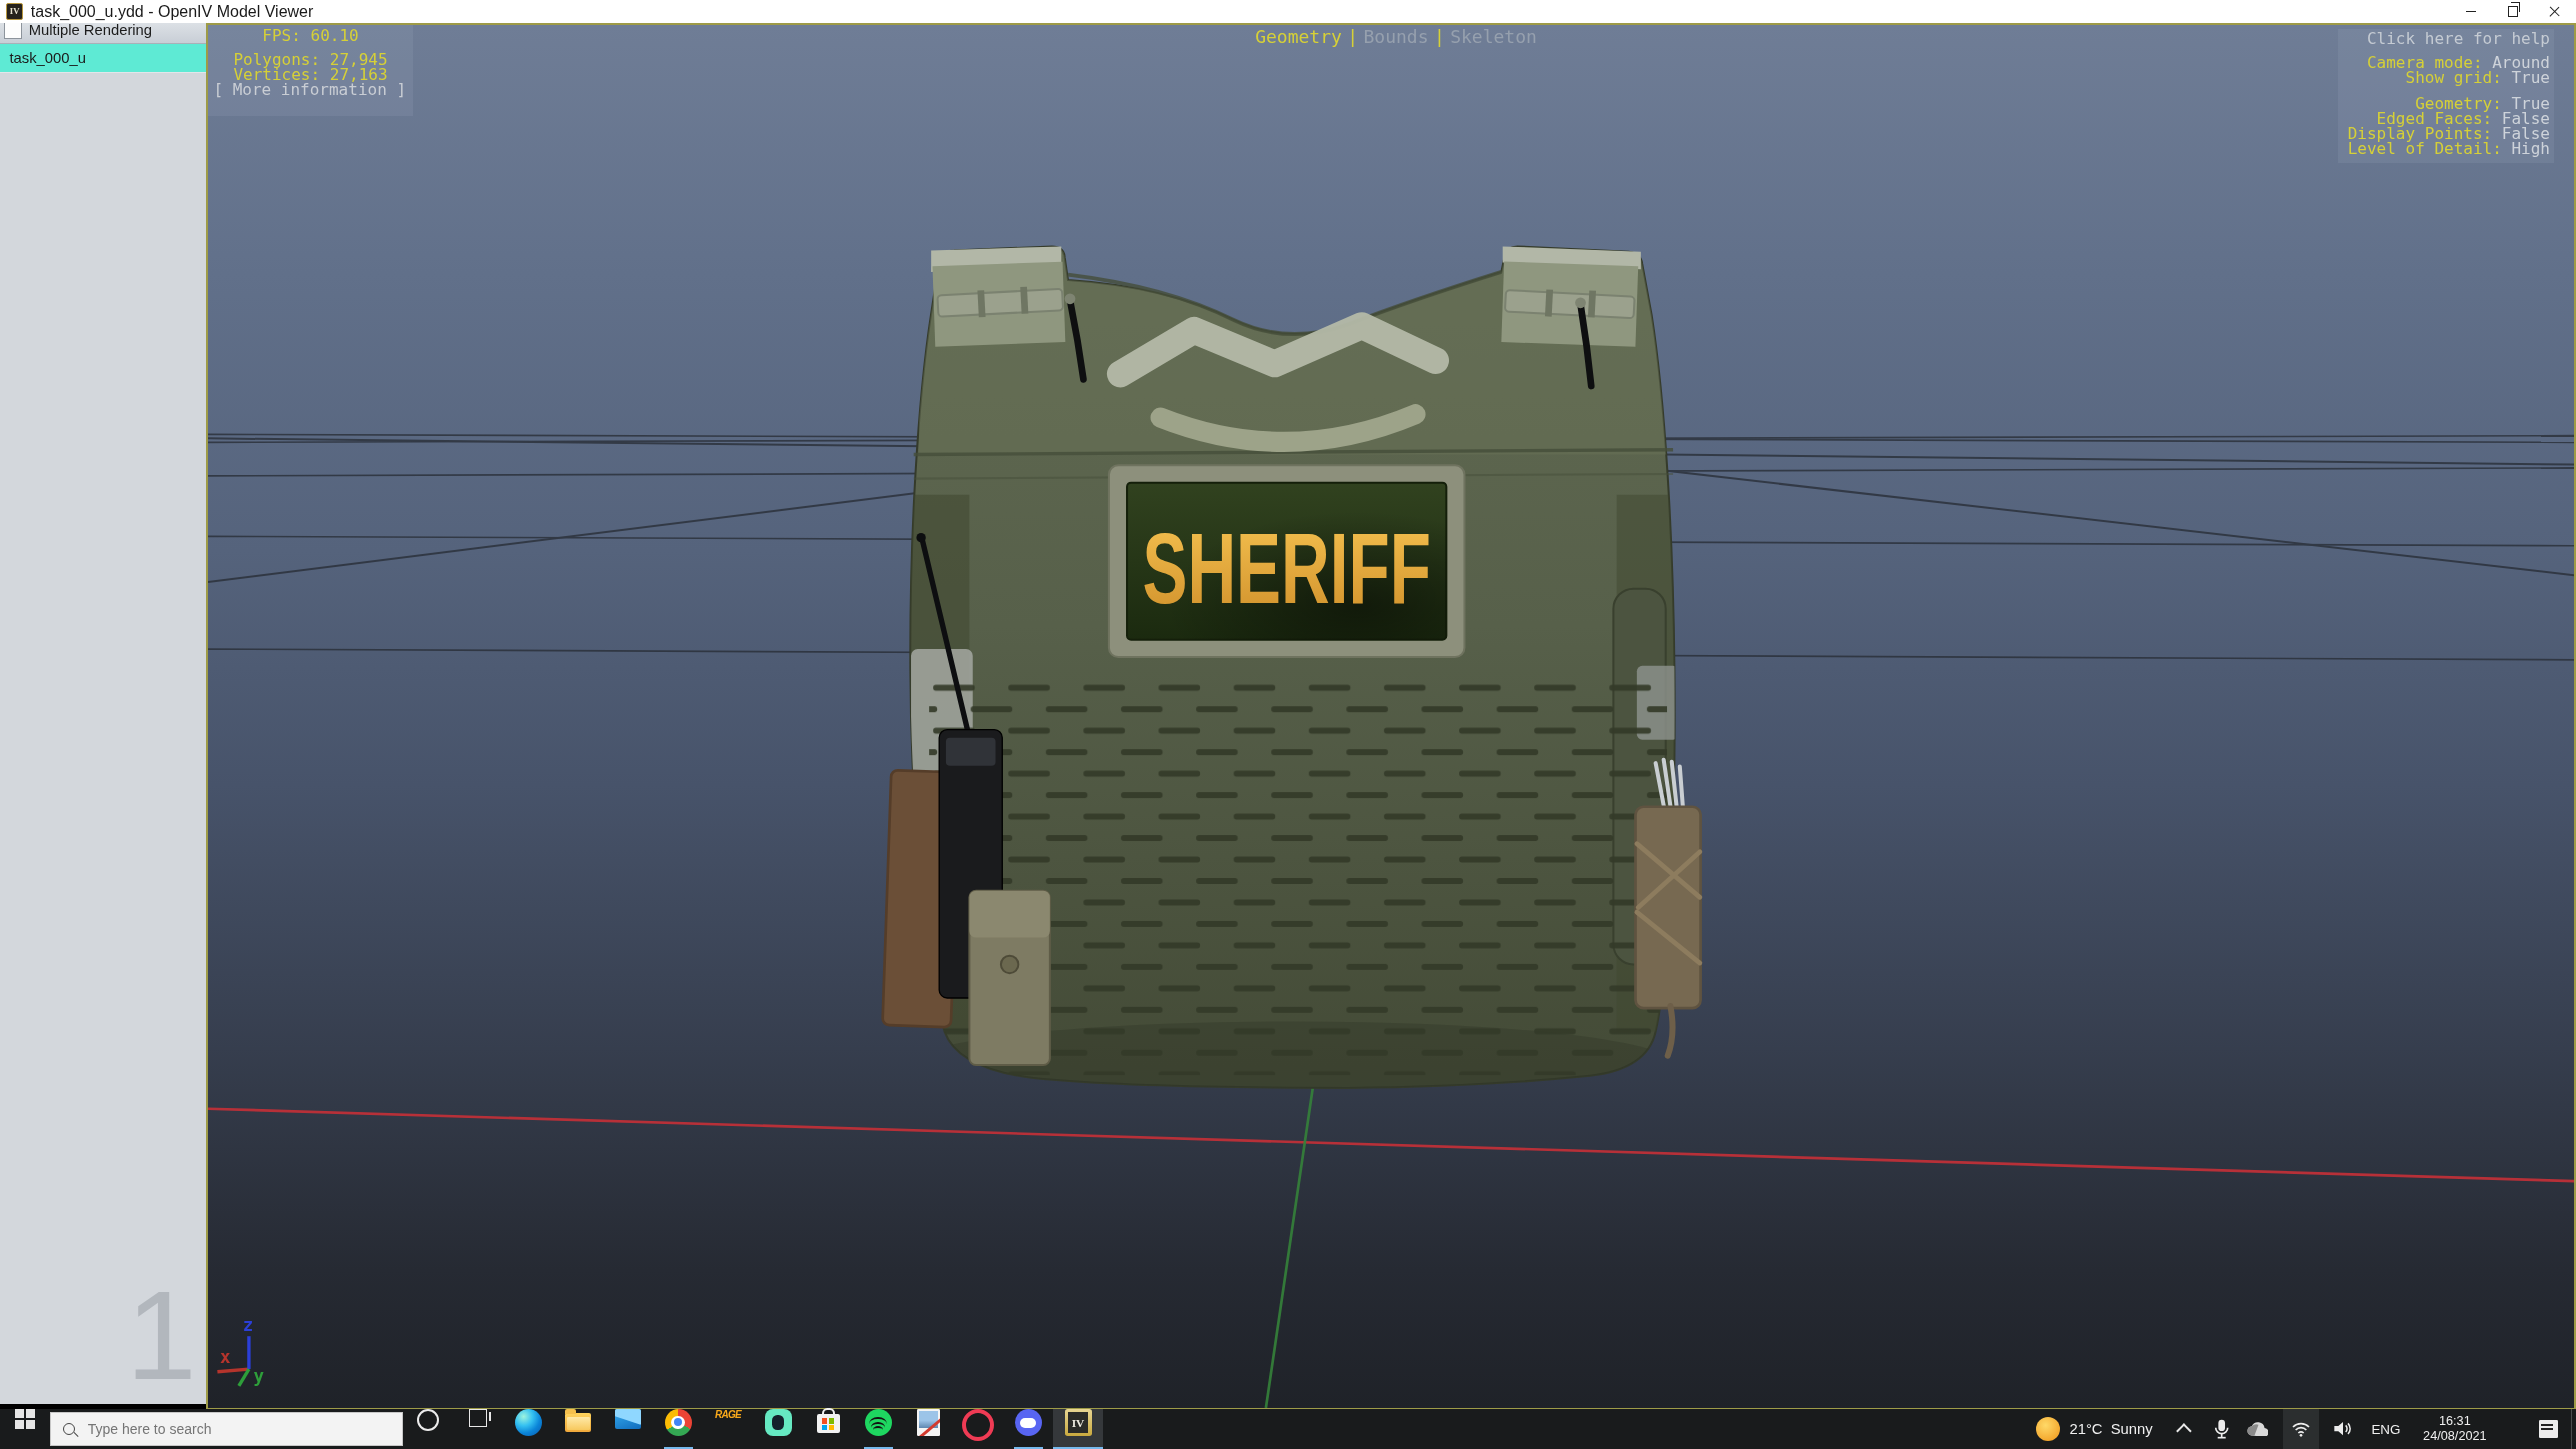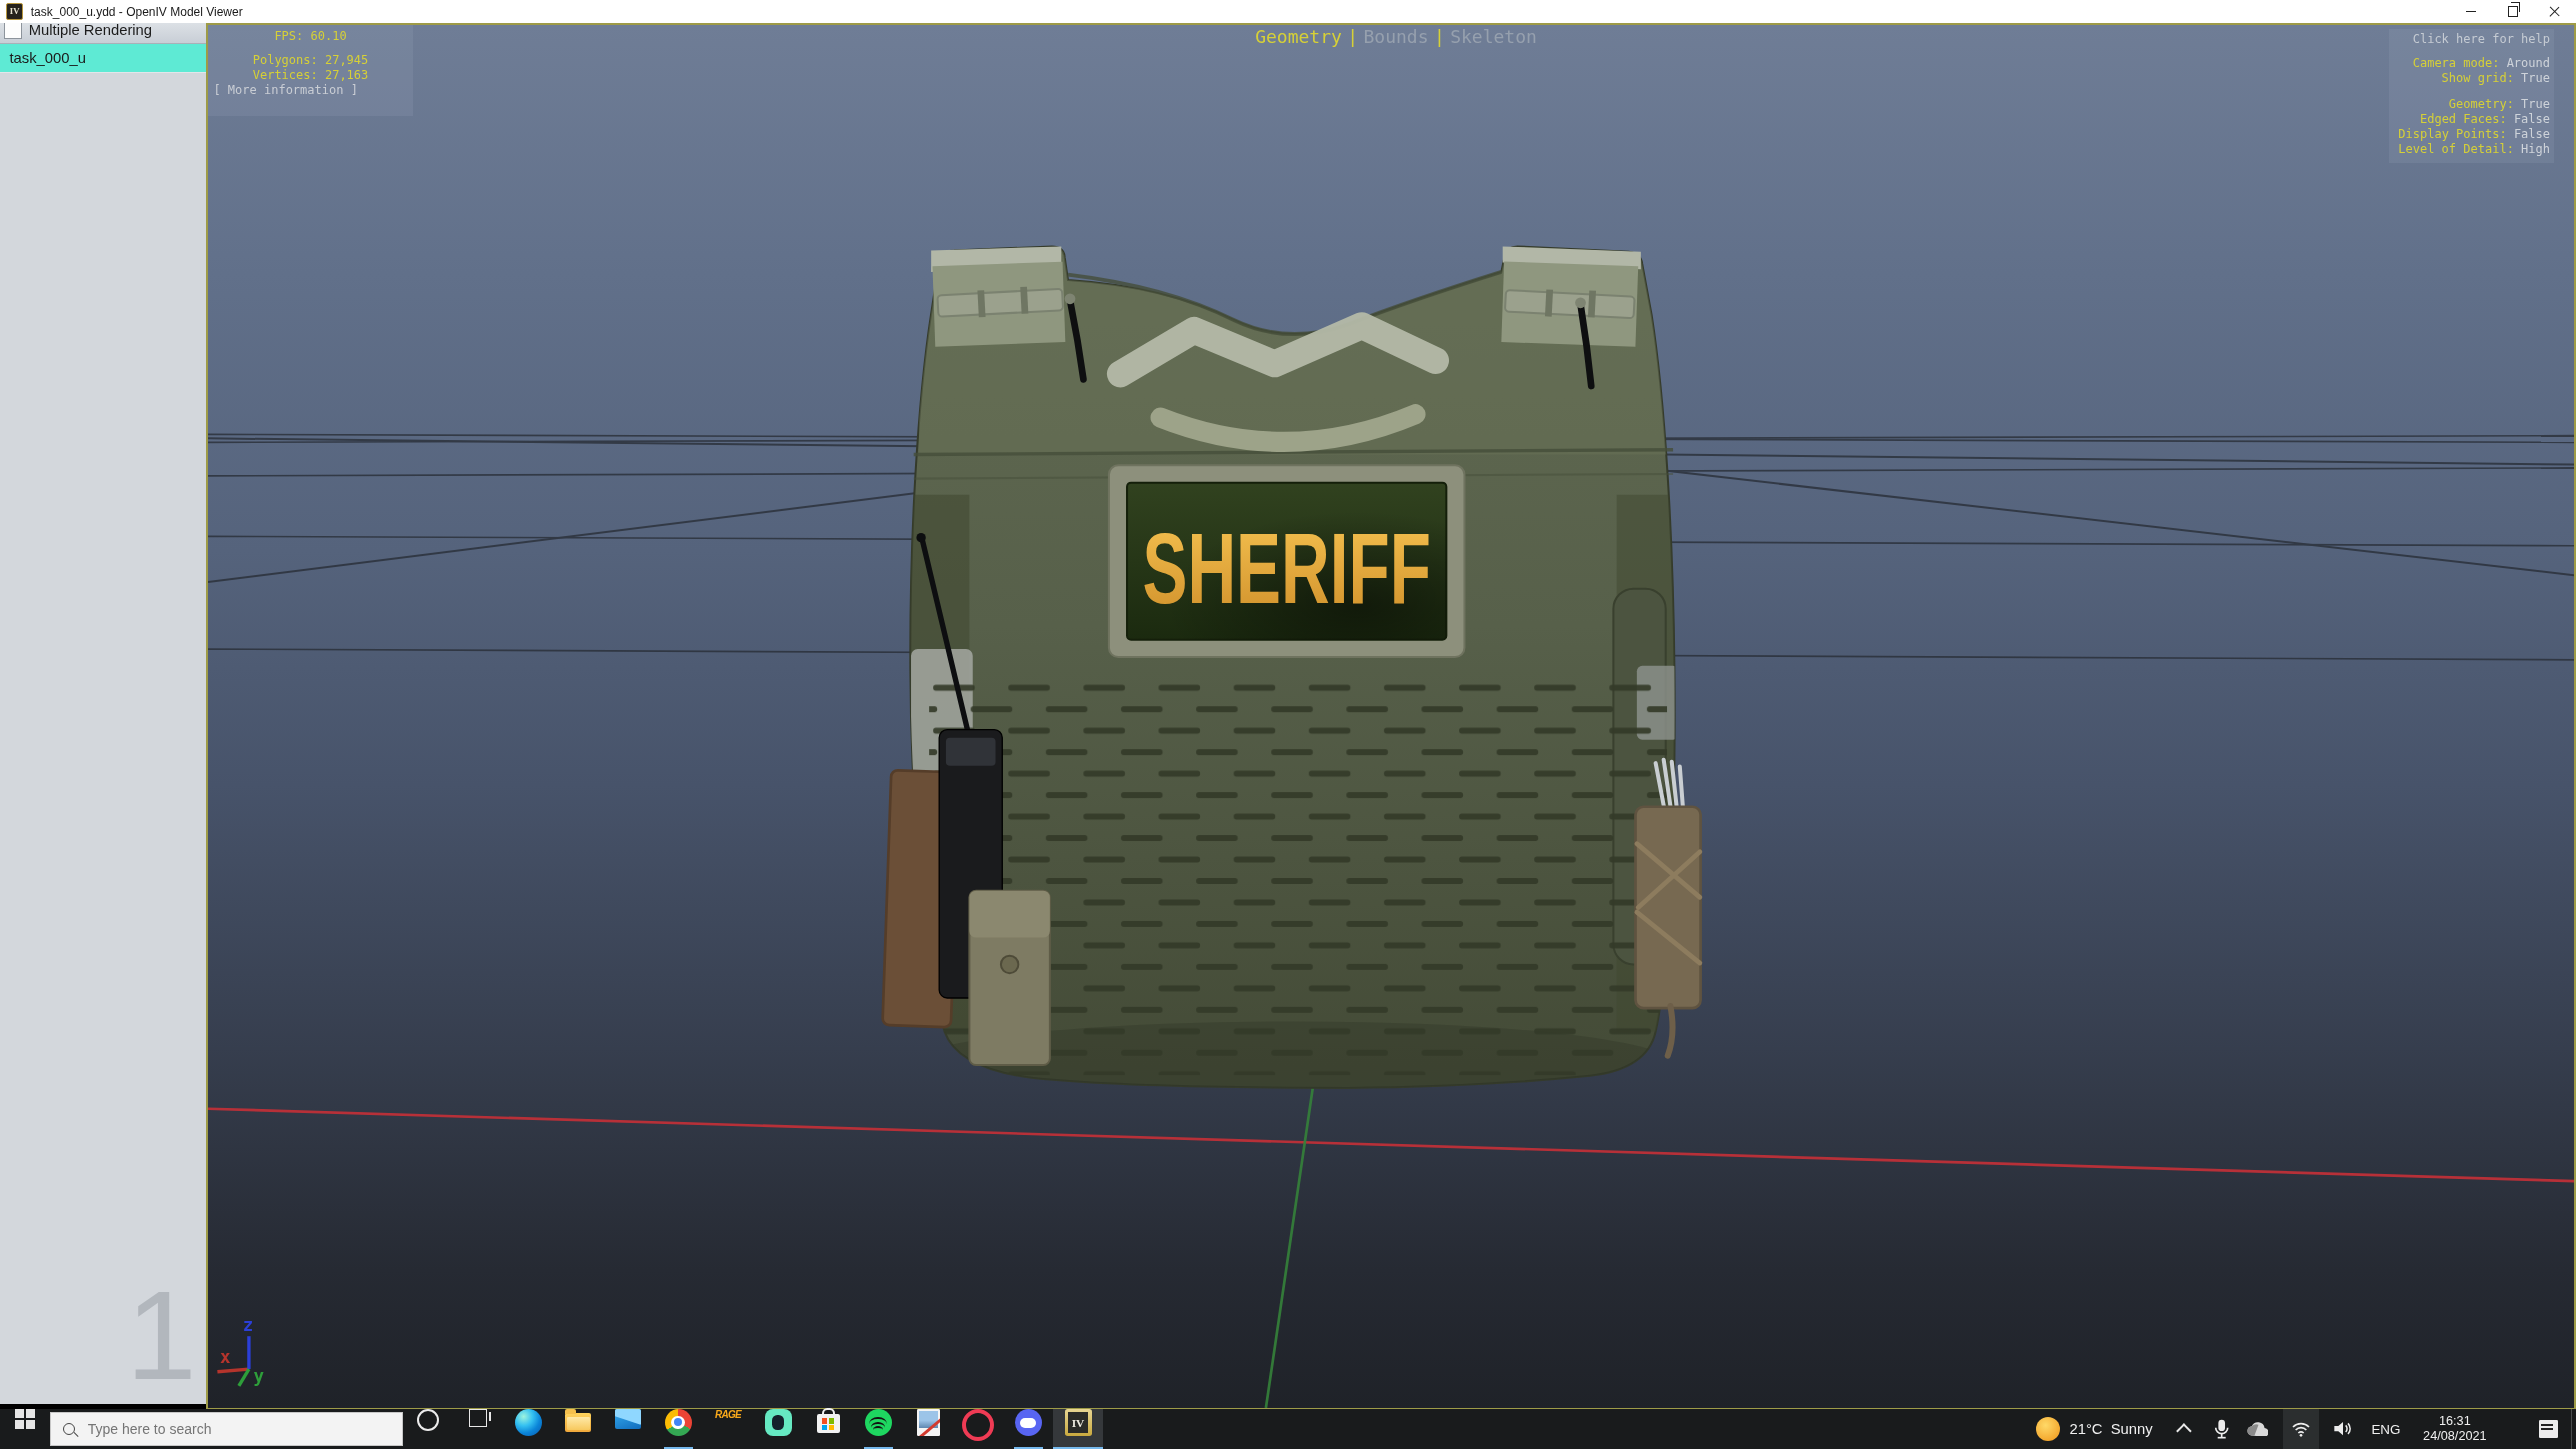--- a/index.html
+++ b/index.html
@@ -5,21 +5,21 @@
   html,body{margin:0;padding:0;width:2576px;height:1449px;overflow:hidden;background:#000;
             font-family:"Liberation Sans",sans-serif;-webkit-font-smoothing:antialiased;}
   .mono{font-family:"DejaVu Sans Mono",monospace;}
 
   
   .titlebar{position:absolute;left:0;top:0;width:2576px;height:23px;background:#ffffff;
             display:flex;align-items:center;z-index:40;}
   .app-icon{width:15.4px;height:15.4px;margin-left:6px;background:#26221c;border:1.3px solid #b9983f;
             border-radius:2px;color:#e8e3d2;font-family:"Liberation Serif",serif;font-weight:bold;
             font-size:8.7px;display:flex;align-items:center;justify-content:center;}
-  .title-text{margin-left:7.4px;font-size:12px;color:#1a1a1a;}
+  .title-text{margin-left:7.4px;font-size:16px;color:#1a1a1a;}
   .win-controls{margin-left:auto;display:flex;align-items:center;height:100%;}
   .win-btn{width:42px;height:100%;display:flex;align-items:center;justify-content:center;}
   .glyph-min{width:10.7px;height:0;border-top:1.3px solid #222;}
   .glyph-restore{position:relative;width:8.7px;height:8.7px;border:1.3px solid #222;background:#fff;}
   .glyph-restore::before{content:"";position:absolute;left:2px;top:-4.7px;width:8.7px;height:8.7px;
             border:1.3px solid #222;border-left:none;border-bottom:none;}
   .glyph-close{position:relative;width:10.7px;height:10.7px;}
   .glyph-close::before,.glyph-close::after{content:"";position:absolute;left:-1.3px;top:4.7px;width:13.4px;height:1.3px;background:#222;}
   .glyph-close::before{transform:rotate(45deg);} .glyph-close::after{transform:rotate(-45deg);}
 
@@ -33,21 +33,21 @@
              font-size:14.8px;color:#1b1b1b;padding-left:9.4px;}
   .sb-watermark{position:absolute;right:9.4px;bottom:5.4px;font-size:127px;line-height:1;color:#b2b7bd;}
 
   
   .viewport{position:absolute;left:206px;top:23px;width:2370px;height:1387px;box-sizing:border-box;
             border:2px solid #9e9b47;z-index:10;
             background:linear-gradient(180deg,#6f7d96 0%,#61708a 18%,#55637c 38%,#47536a 55%,
                                         #363e4e 74%,#262a33 90%,#1f2228 100%);}
   .vp-svg{position:absolute;left:0;top:0;width:100%;height:100%;}
 
-  .ov{position:absolute;font-size:12px;line-height:14.8px;}
+  .ov{position:absolute;font-size:16px;line-height:14.8px;}
   .ov-stats{left:0;top:0;width:205px;height:87px;background:rgba(195,205,225,0.10);padding-top:4px;}
   .stat-line{text-align:center;color:#d6d037;}
   .stat-gap{height:9.4px;}
   .more-info{color:#c9cdd4;padding-left:5.4px;text-align:left;}
   .ov-tabs{left:1047px;top:5.4px;width:282px;text-align:center;font-size:18px;}
   .tab-active{color:#d6d037;} .tab-sep{color:#d6d037;padding:0 5.4px;} .tab-idle{color:#96a0ae;}
   .ov-right{right:20px;top:4px;text-align:right;background:rgba(195,205,225,0.10);padding:2.7px 4px 6.7px 9.4px;}
   .ov-help{color:#c5cbd3;margin-bottom:9.4px;}
   .set-row{white-space:pre;}
   .set-label{color:#d6d037;} .set-value{color:#ced3da;}

